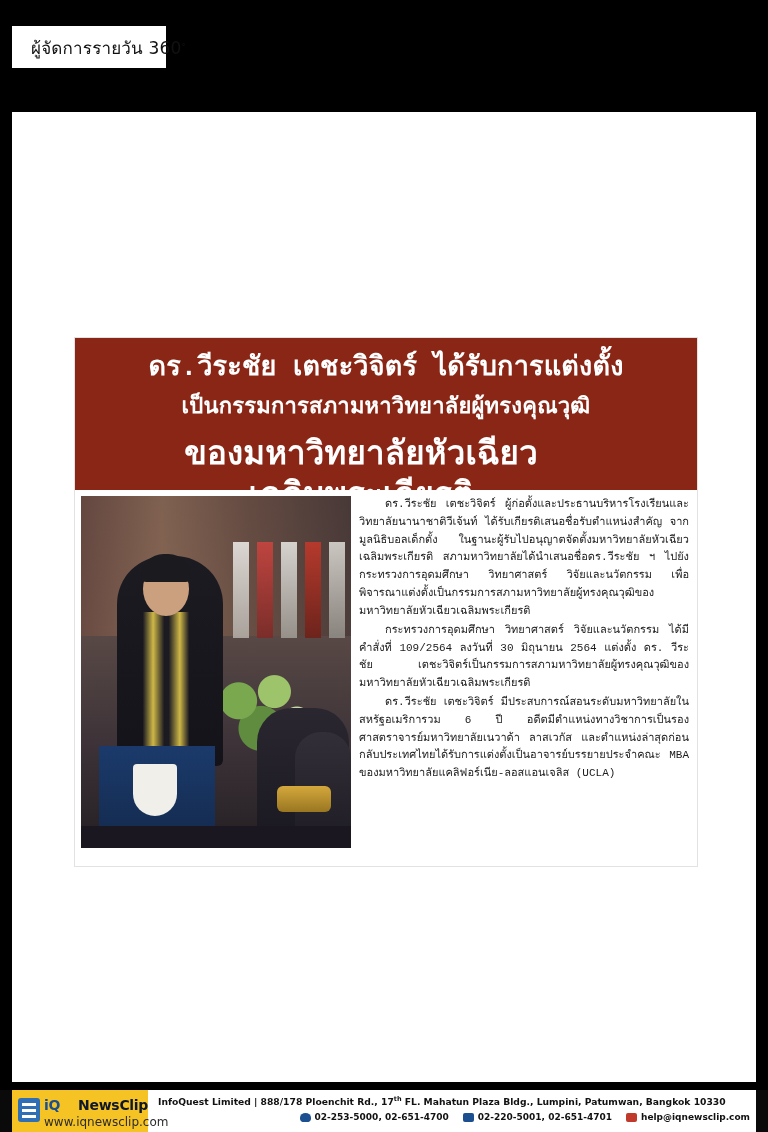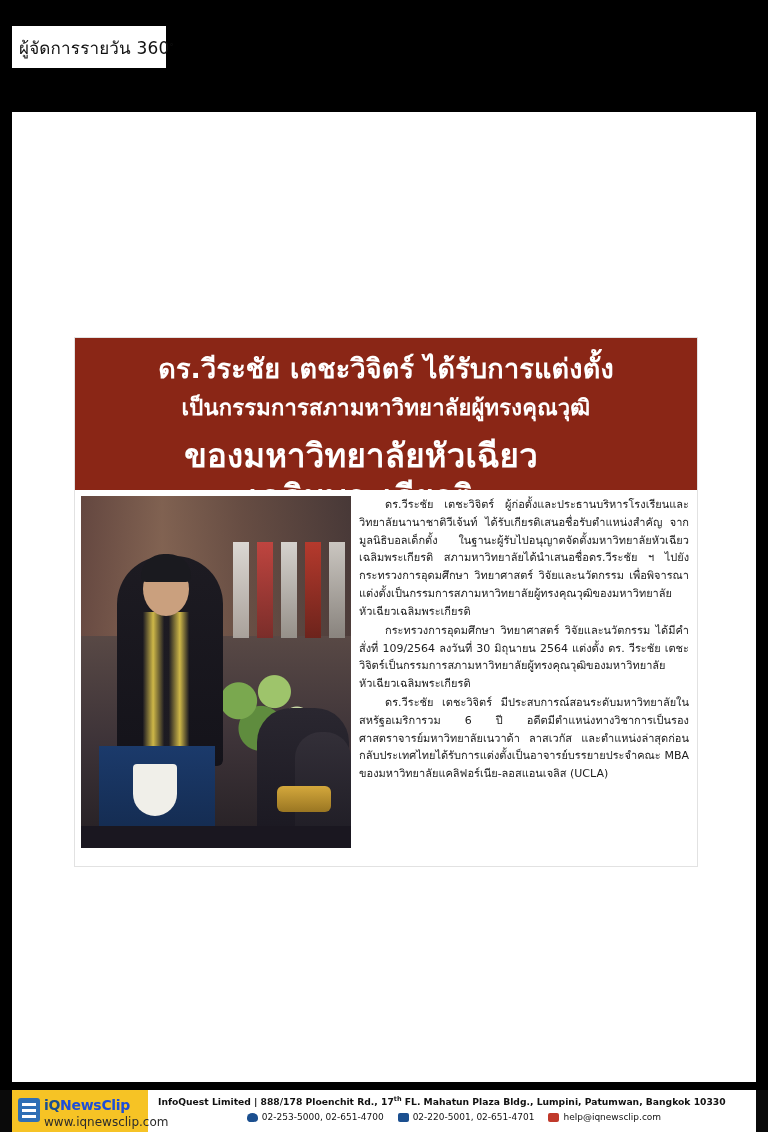--- a/index.html
+++ b/index.html
@@ -28,21 +28,21 @@
     width: 152px; height: 40px;
     background: #ffffff;
     border: 1px solid #ffffff;
     display: flex;
     align-items: center;
     justify-content: flex-start;
   }
   .pub-logo-text {
     font-size: 17px;
     color: #111;
-    padding-left: 6px;
+    padding-left: 18px;
     letter-spacing: .2px;
     white-space: nowrap;
   }
   .pub-logo-sup {
     font-size: 8px;
     vertical-align: super;
     color: #111;
   }
 
   
@@ -53,20 +53,21 @@
     background: #ffffff;
   }
 
   
   .clip {
     position: absolute;
     left: 63px; top: 226px;
     width: 622px; height: 528px;
     background: #ffffff;
     box-shadow: 0 0 0 1px #e2e2e2;
+    font-family: Liberation Mono, monospace;
   }
 
   .headline-box {
     position: absolute;
     left: 0; top: 0;
     width: 622px; height: 152px;
     background: #8a2616;
     overflow: hidden;
   }
   .headline-box .hl {
@@ -201,44 +202,44 @@
   .footer-logo .fl-mark:after {
     content:""; position:absolute; left:4px; top:5px; width:14px; height:3px;
     background:#fff; box-shadow:0 6px 0 #fff, 0 12px 0 #fff;
   }
   .footer-logo .fl-title {
     position:absolute; left:32px; top:7px;
     font-size:14px; font-weight:bold; color:#1b4f8f;
     letter-spacing:-.3px;
   }
   .footer-logo .fl-title .i { color:#1b4f8f; }
-  .footer-logo .fl-title .news { color:#1d4ed8; }
+  .footer-logo .fl-title .news { color:#0f172a;padding-left:18px; }
   .footer-logo .fl-url {
     position:absolute; left:32px; top:25px;
     font-size:12px; color:#2c2c2c;
   }
   .footer-info {
     flex: 1;
     padding: 5px 6px 0 10px;
     color: #111;
   }
   .footer-line1 {
     font-size: 9.2px;
     font-weight: bold;
     text-align: left;
     white-space: nowrap;
   }
   .footer-line1 sup { font-size: 6.5px; }
   .footer-line2 {
     margin-top: 5px;
     font-size: 9px;
-    font-weight: normal;
+    font-weight: bold;
     display: flex;
     align-items: center;
-    justify-content: center;
+    justify-content: flex-end;
     gap: 14px;
     white-space: nowrap;
   }
   .fi-item { display: inline-flex; align-items: center; gap: 4px; }
   .fi-ico {
     display: inline-block;
     width: 11px; height: 9px;
     background: #1b4f8f;
     border-radius: 2px;
     flex: none;

